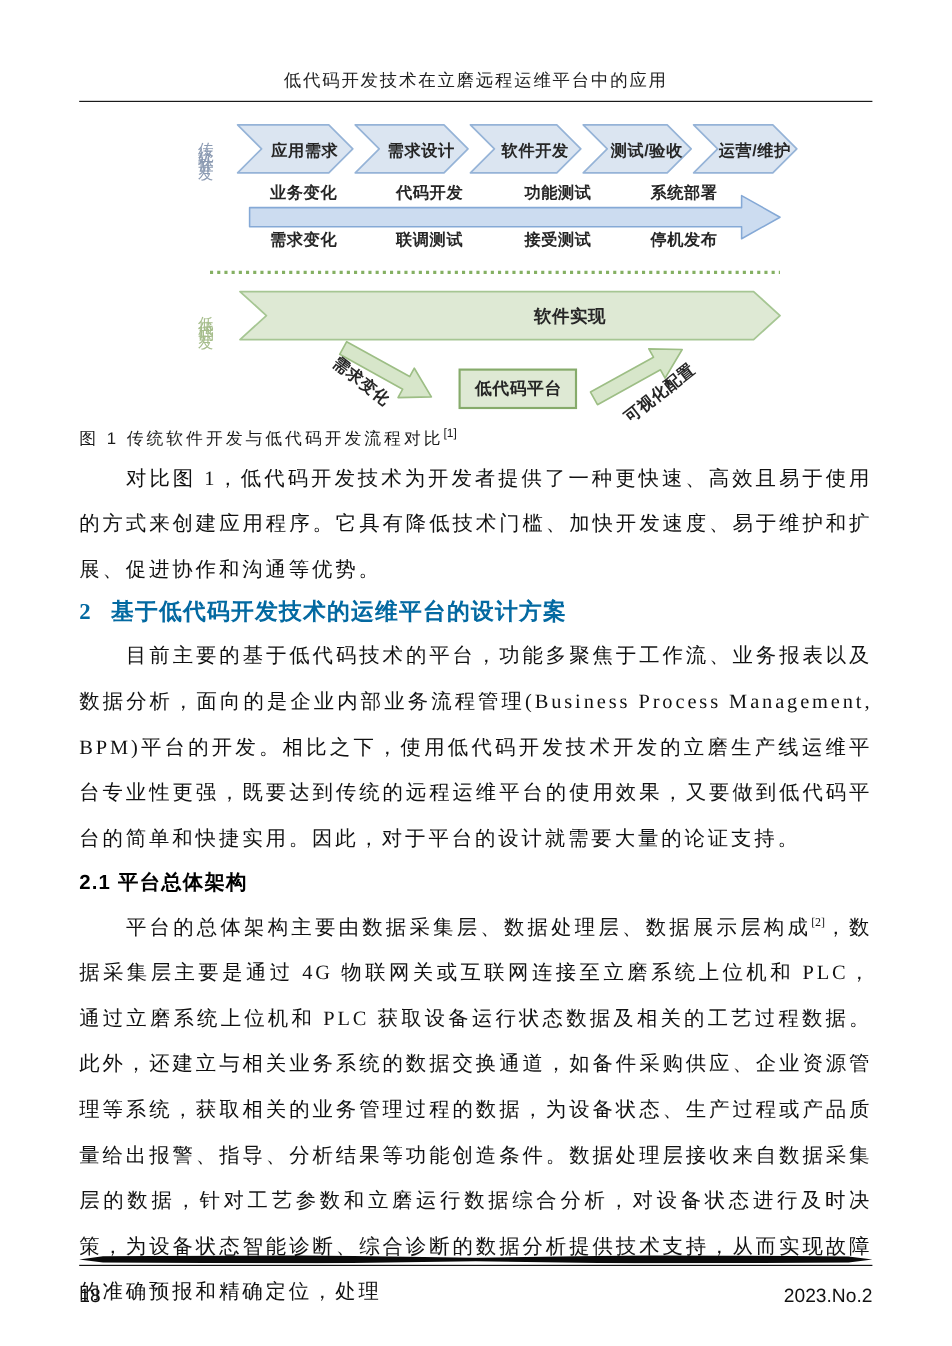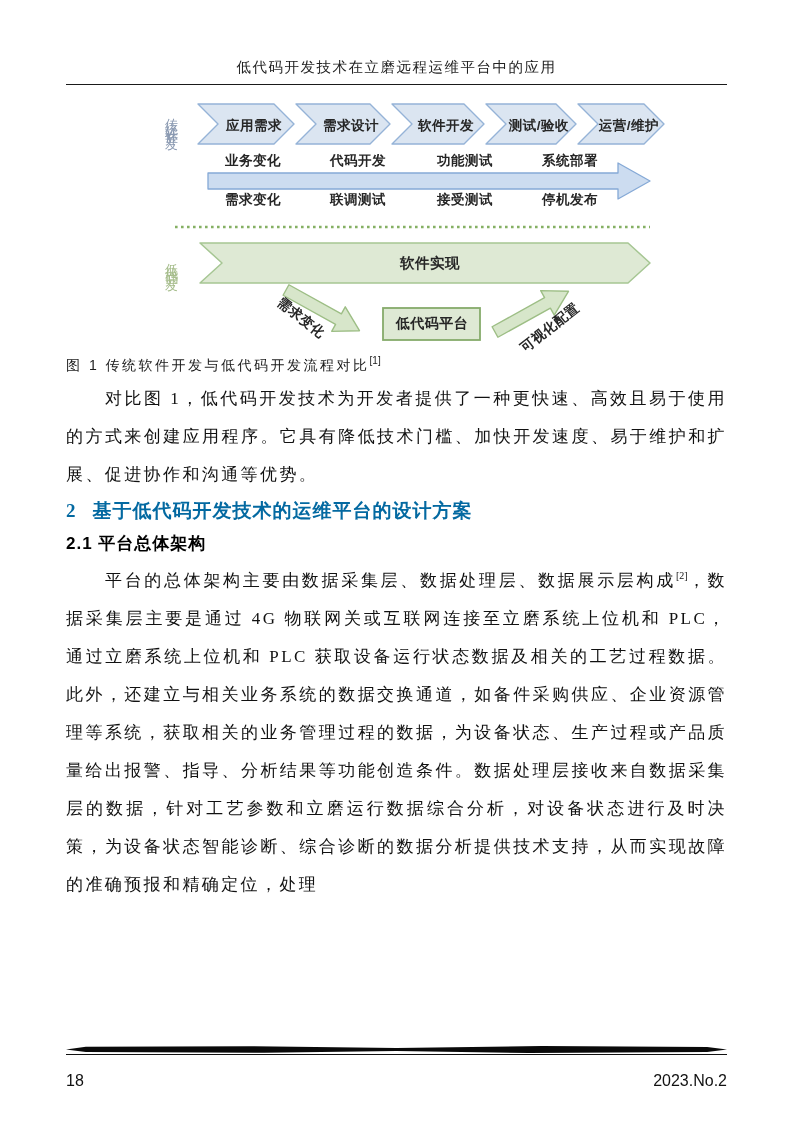--- a/index.html
+++ b/index.html
@@ -178,37 +178,38 @@
     <div class="fig-label" style="left:58px;  top:52px; width:90px;">业务变化</div>
     <div class="fig-label" style="left:163px; top:52px; width:90px;">代码开发</div>
     <div class="fig-label" style="left:270px; top:52px; width:90px;">功能测试</div>
     <div class="fig-label" style="left:375px; top:52px; width:90px;">系统部署</div>
 
     <div class="fig-label" style="left:58px;  top:91px; width:90px;">需求变化</div>
     <div class="fig-label" style="left:163px; top:91px; width:90px;">联调测试</div>
     <div class="fig-label" style="left:270px; top:91px; width:90px;">接受测试</div>
     <div class="fig-label" style="left:375px; top:91px; width:90px;">停机发布</div>
 
-    <div class="fig-label" style="left:205px; top:154px; width:150px; font-size:14.5px;">软件实现</div>
+    <div class="fig-label" style="left:205px; top:154px; width:150px; font-size:14.5px;text-align:right;">软件实现</div>
     <div class="fig-label rot" style="left:105px; top:209px; width:92px; transform:rotate(38deg);">需求变化</div>
     <div class="fig-label" style="left:236px; top:215px; width:92px; font-size:14px;">低代码平台</div>
     <div class="fig-label rot" style="left:350px; top:219px; width:100px; transform:rotate(-38deg);">可视化配置</div>
   </div>
 
   <div class="caption">
     <span>图 1 传统软件开发与低代码开发流程对比</span><sup>[1]</sup>
   </div>
 
   <div class="content">
     <p class="body-text">对比图 1，低代码开发技术为开发者提供了一种更快速、高效且易于使用的方式来创建应用程序。它具有降低技术门槛、加快开发速度、易于维护和扩展、促进协作和沟通等优势。</p>
 
     <h2 class="h2">
       <span class="sec-num">2</span><span>基于低代码开发技术的运维平台的设计方案</span>
     </h2>
 
+    <p class="body-text">目前主要的基于低代码技术的平台，功能多聚焦于工作流、业务报表以及数据分析，面向的是企业内部业务流程管理(Business Process Management, BPM)平台的开发。相比之下，使用低代码开发技术开发的立磨生产线运维平台专业性更强，既要达到传统的远程运维平台的使用效果，又要做到低代码平台的简单和快捷实用。因此，对于平台的设计就需要大量的论证支持。</p>
 
     <h3 class="h3">2.1 平台总体架构</h3>
 
     <p class="body-text"><span>平台的总体架构主要由数据采集层、数据处理层、数据展示层构成</span><sup>[2]</sup><span>，数据采集层主要是通过 4G 物联网关或互联网连接至立磨系统上位机和 PLC，通过立磨系统上位机和 PLC 获取设备运行状态数据及相关的工艺过程数据。此外，还建立与相关业务系统的数据交换通道，如备件采购供应、企业资源管理等系统，获取相关的业务管理过程的数据，为设备状态、生产过程或产品质量给出报警、指导、分析结果等功能创造条件。数据处理层接收来自数据采集层的数据，针对工艺参数和立磨运行数据综合分析，对设备状态进行及时决策，为设备状态智能诊断、综合诊断的数据分析提供技术支持，从而实现故障的准确预报和精确定位，处理</span></p>
   </div>
 
   <div class="footer">
     <div class="rule-thick"></div>
     <div class="rule-thin"></div>
     <div class="footer-row">

